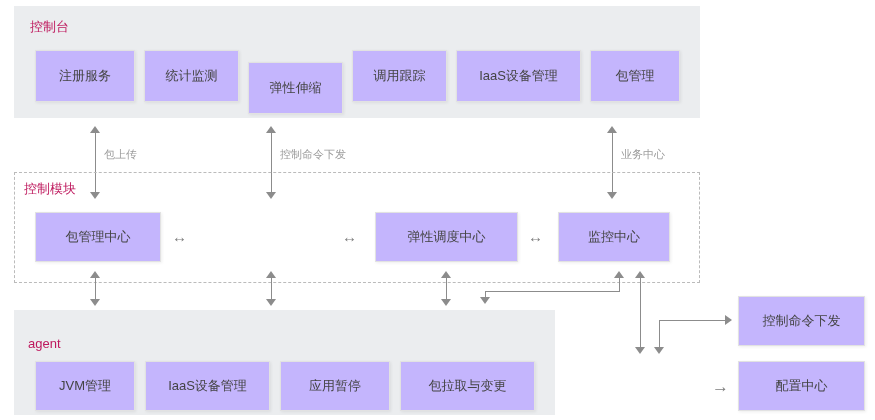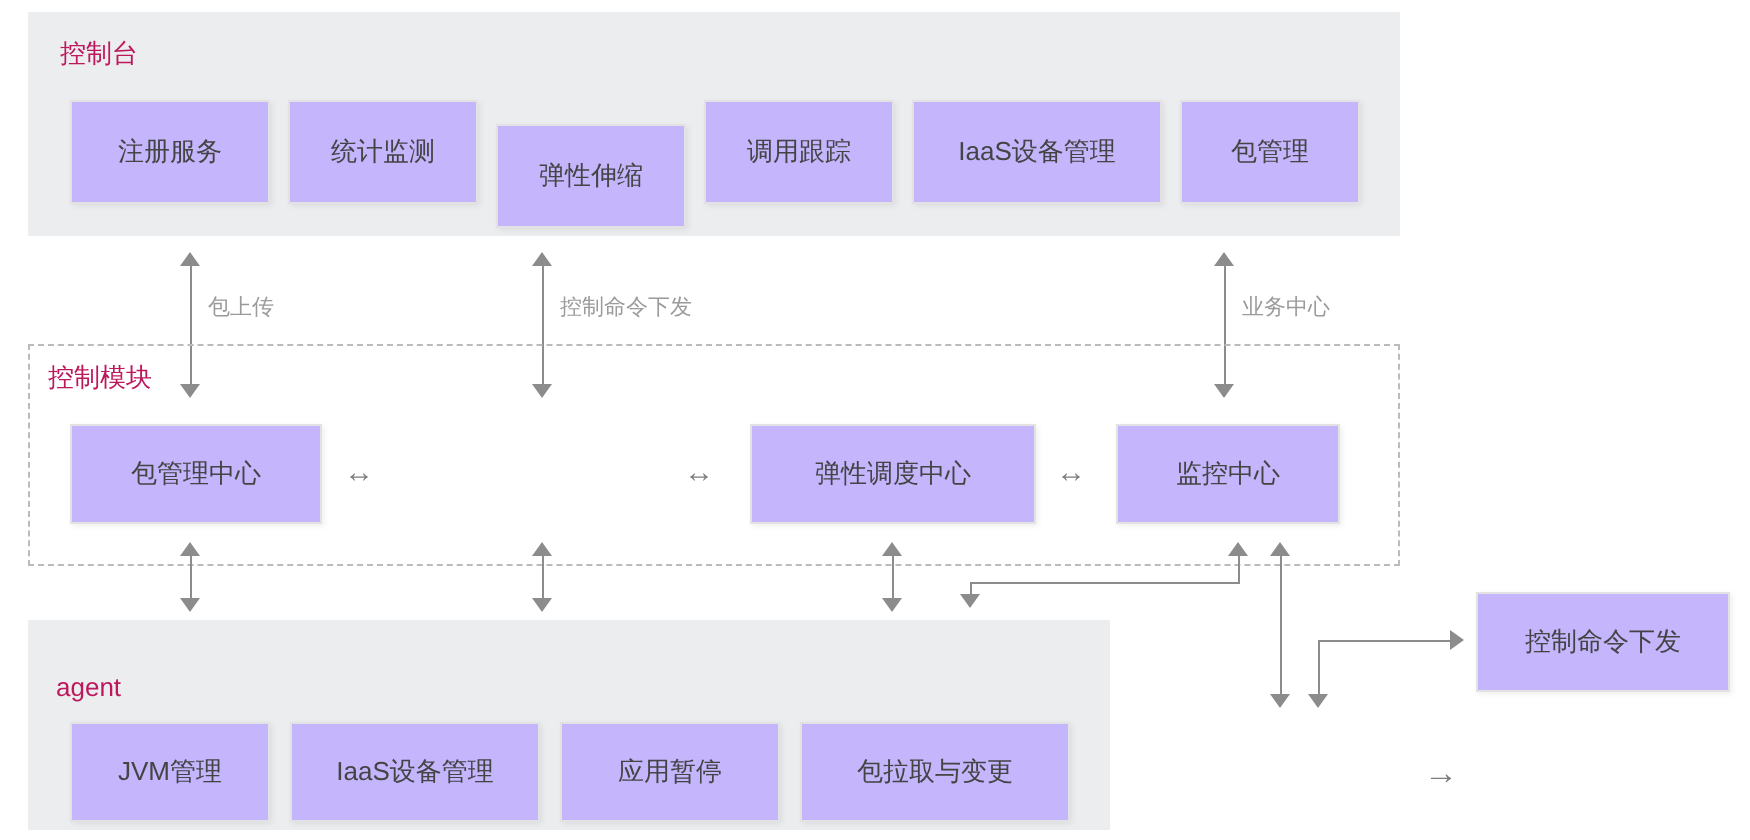--- a/index.html
+++ b/index.html
@@ -152,16 +152,17 @@
 
   <div class="panel" style="left:14px;top:310px;width:541px;height:105px;"></div>
   <div class="panel-title" style="left:28px;top:337px;">agent</div>
 
   <div class="node" style="left:35px;top:361px;width:100px;height:50px;">JVM管理</div>
   <div class="node" style="left:145px;top:361px;width:125px;height:50px;">IaaS设备管理</div>
   <div class="node" style="left:280px;top:361px;width:110px;height:50px;">应用暂停</div>
   <div class="node" style="left:400px;top:361px;width:135px;height:50px;">包拉取与变更</div>
 
   <div class="node" style="left:738px;top:296px;width:127px;height:50px;">控制命令下发</div>
+  <div class="node" style="left:738px;top:361px;width:127px;height:50px;">配置中心</div>
 
   <div class="bidi-h" style="left:712px;top:379px;font-size:17px;">→</div>
 
 </div>
 
 </body></html>

